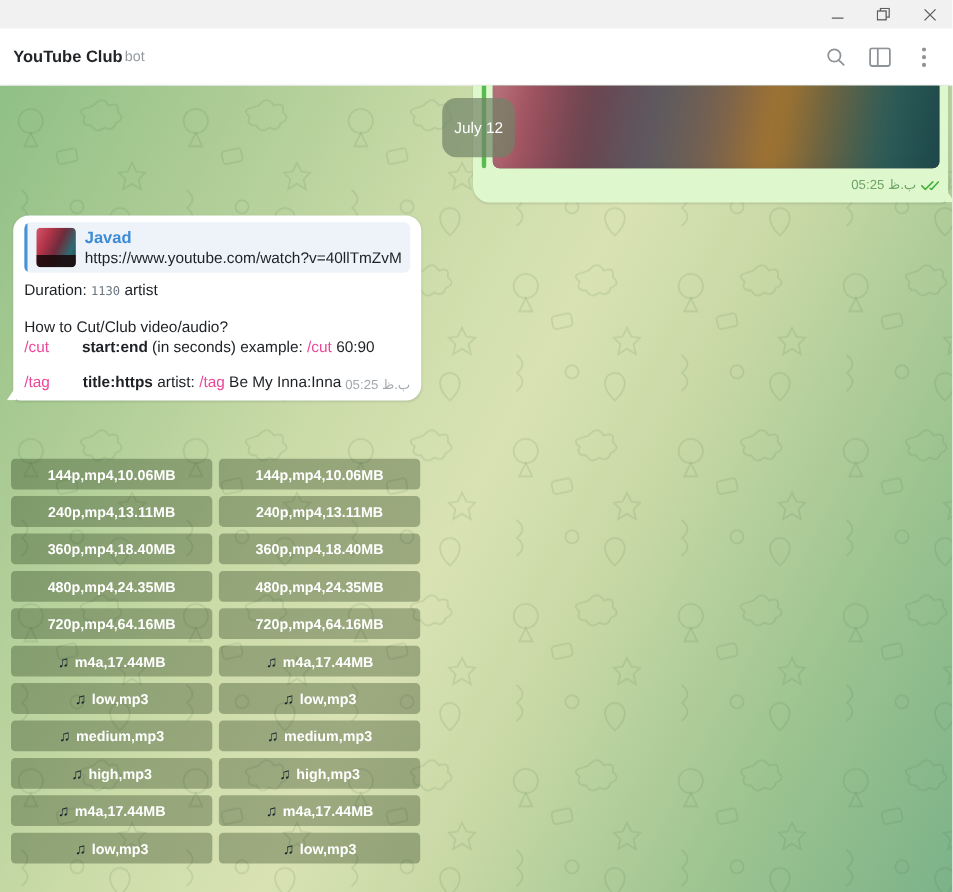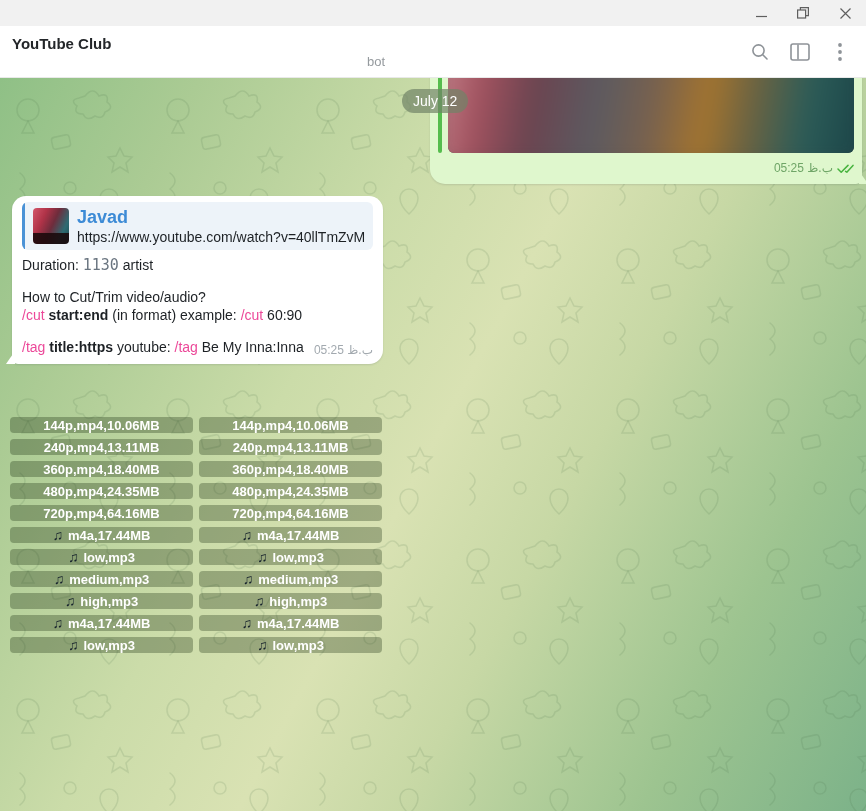--- a/index.html
+++ b/index.html
@@ -9,36 +9,36 @@
   
   .titlebar { height:26px; background:#f1f1f1; display:flex;
     justify-content:flex-end; align-items:stretch; }
   .win-btn { width:42px; display:flex; align-items:center; justify-content:center;
     color:#5f5f5f; cursor:default; }
   .win-btn svg { display:block; }
 
   
   .chat-header { height:52px; background:#ffffff; display:flex;
     align-items:center; padding:0 6px 0 12px; border-bottom:1px solid #e9e9e9; }
-  .peer-info { display:flex; flex-direction:column; gap:2px; flex:1; }
+  .peer-info { display:flex; flex-direction:row; gap:2px; flex:1; }
   .peer-title { font-size:15px; font-weight:700; color:#232629; }
   .peer-sub { font-size:13px; color:#959a9e;text-align:center; }
   .hdr-btn { width:40px; height:40px; display:flex; align-items:center;
     justify-content:center; border-radius:4px; }
 
   
   .chat-area { position:relative; height:733px; overflow:hidden;
     background:linear-gradient(118deg,#8fc086 0%,#abcb94 16%,#cbdca9 36%,
       #d9e2b3 50%,#c7d8a5 63%,#9dc490 82%,#7cb289 100%); }
   .doodles { position:absolute; inset:0; width:100%; height:100%; }
 
   
   .date-badge { position:absolute; left:402px; top:11px; z-index:3;
     background:rgba(112,131,102,0.70); color:#fff; font-size:14px;
-    padding:4px 11px; border-radius:13px; }
+    padding:19px 11px; border-radius:13px; }
 
   
   .out-bubble { position:absolute; top:-20px; right:4px; left:430px; z-index:1;
     background:#dff7cd; border-radius:15px 15px 6px 15px; padding:8px;
     box-shadow:0 1px 2px rgba(16,35,47,0.12); }
   .out-bubble::after { content:""; position:absolute; right:-6px; bottom:0;
     width:9px; height:13px; background:#dff7cd;
     clip-path:polygon(0 0,0 100%,100% 100%); }
   .out-row { display:flex; gap:6px; }
   .quote-bar { width:4px; background:#55bd4d; border-radius:2px; }
@@ -61,33 +61,33 @@
   .reply-quote { display:flex; gap:8px; align-items:center; background:#edf3f9;
     border-radius:6px; padding:5px 8px 5px 11px; position:relative;
     overflow:hidden; margin-bottom:6px; }
   .reply-quote::before { content:""; position:absolute; left:0; top:0; bottom:0;
     width:3px; background:#4a92d6; }
   .reply-thumb { width:36px; height:36px; border-radius:4px; flex:none;
     background:
       linear-gradient(180deg,rgba(0,0,0,0) 68%,rgba(25,8,10,0.88) 70%),
       linear-gradient(115deg,#d4566a 0%,#b03348 28%,#6e2c3c 52%,#2e6b72 78%,#1d4a50 100%); }
   .reply-texts { min-width:0; display:flex; flex-direction:column; gap:1px; }
-  .reply-author { font-size:18px; font-weight:700; color:#3d8bd6; }
+  .reply-author { font-size:15px; font-weight:700; color:#3d8bd6; }
   .reply-link { font-size:14px; color:#1d2125; white-space:nowrap; overflow:hidden; }
   .para { font-size:14px; line-height:18px; color:#1d2125; margin-bottom:14px; }
   .para:last-of-type { margin-bottom:0; }
-  .mono { font-family:"DejaVu Sans Mono", monospace; font-size:15px; color:#6a7580; }
+  .mono { font-family:"DejaVu Sans Mono", monospace; font-size:11px; color:#6a7580; }
   .cmd { color:#ec4899; cursor:pointer; }
-  .bold { font-weight:700; }
+  .bold { font-weight:700;margin-left:26px; }
   .in-time { position:absolute; right:10px; bottom:7px; font-size:12px; color:#a2a9af; }
 
   
   .keyboard { position:absolute; left:10px; top:339px; width:372px; z-index:1;
     display:grid; grid-template-columns:1fr 1fr; gap:6px; }
-  .kb-btn { height:16px; border-radius:4px; background:rgba(20,40,10,0.30);
+  .kb-btn { height:28px; border-radius:4px; background:rgba(20,40,10,0.30);
     color:#ffffff; font-size:13px; font-weight:700; display:flex;
     align-items:center; justify-content:center; gap:5px; cursor:pointer;
     white-space:nowrap; }
   .note { color:#15212b; font-size:14px; font-weight:400; }
 
   .checks { display:block; }
 </style>
 </head>
 <body>
 
@@ -182,29 +182,29 @@
         <span class="reply-link">https://www.youtube.com/watch?v=40llTmZvM…</span>
       </div>
     </div>
 
 
     <div class="para">
       <span>Duration: </span><span class="mono">1130</span><span> artist</span>
     </div>
 
     <div class="para">
-      <div>How to Cut/Trim video/audio?</div>
+      <div>How to Cut/Club video/audio?</div>
       <div>
-        <span class="cmd">/cut</span><span class="bold"> start:end</span><span> (in format) example: </span><span class="cmd">/cut</span><span> 60:90</span>
+        <span class="cmd">/cut</span><span class="bold"> start:end</span><span> (in seconds) example: </span><span class="cmd">/cut</span><span> 60:90</span>
       </div>
     </div>
 
     <div class="para">
       <div>
-        <span class="cmd">/tag</span><span class="bold"> title:https</span><span> youtube: </span><span class="cmd">/tag</span><span> Be My Inna:Inna</span>
+        <span class="cmd">/tag</span><span class="bold"> title:https</span><span> artist: </span><span class="cmd">/tag</span><span> Be My Inna:Inna</span>
       </div>
     </div>
 
     <span class="in-time">05:25 ب.ظ</span>
   </div>
 
   <div class="keyboard">
     <div class="kb-btn">
         <span>144p,mp4,10.06MB</span>
       </div>

